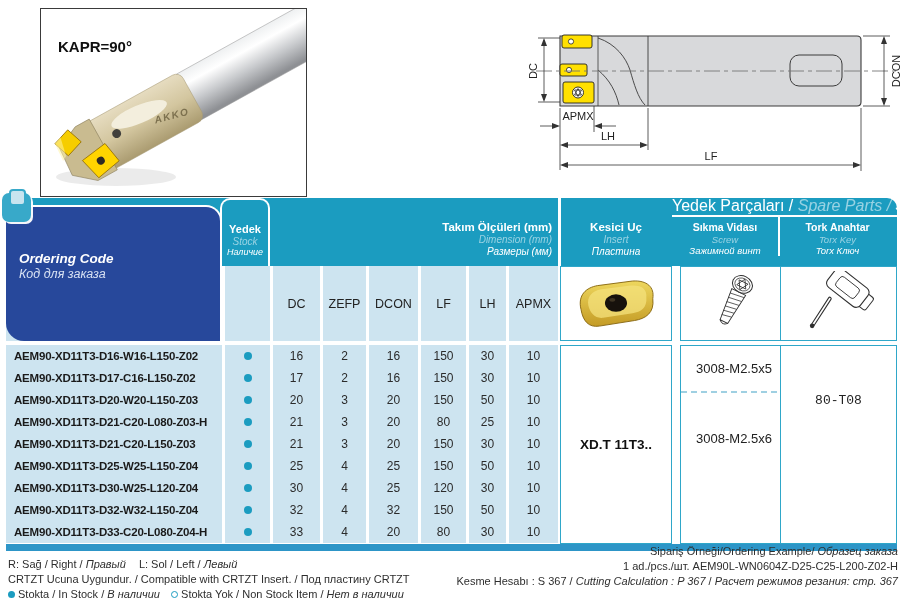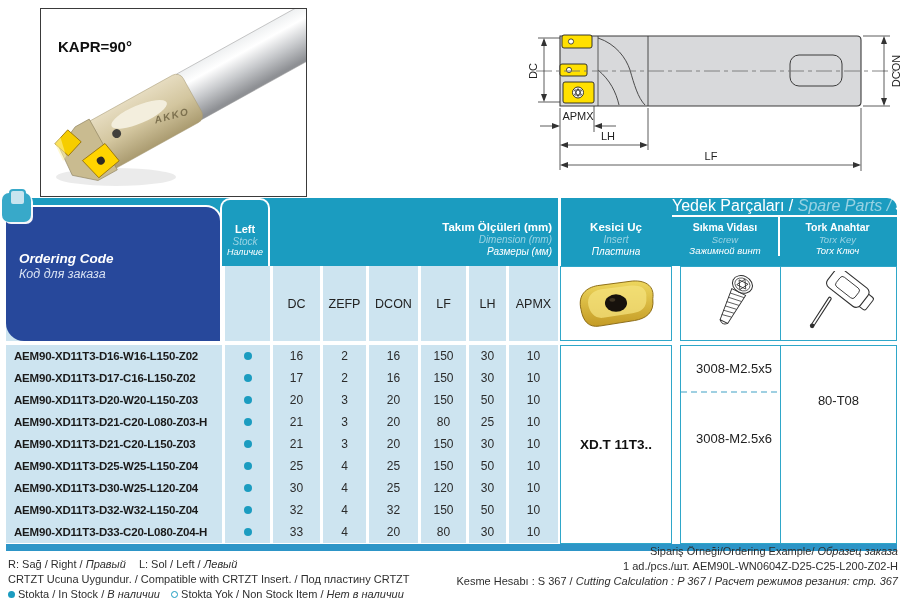--- a/index.html
+++ b/index.html
@@ -91,21 +91,21 @@
   .x-screw{left:666px;width:108px;margin-left:8px;}
   .x-torx{left:774px;width:117px;}
   .panel.center{display:flex;align-items:center;justify-content:center;}
   .insert-code{font-weight:bold;font-size:13.5px;color:#111;}
   .screw-split{display:flex;flex-direction:column;height:100%;}
   .screw-top{height:45px;display:flex;align-items:center;justify-content:center;
              border-bottom:2px dashed #9fd0e2;font-size:13px;color:#222;}
   .screw-bottom{flex:1;display:flex;align-items:center;justify-content:center;
              font-size:13px;color:#222;padding-bottom:60px;box-sizing:border-box;}
   .torx-code,.screw-code{font-size:13px;color:#222;}
-  .torx-pad{padding-bottom:88px;box-sizing:border-box;}
+  .torx-pad{padding-bottom:88px;box-sizing:border-box;font-family:Liberation Mono, monospace;}
   .bottom-bar{position:absolute;left:0;top:348px;width:891px;height:7px;background:#2d95c7;}
 
   
   .footer-left{position:absolute;left:8px;top:557px;font-size:11px;color:#2e2e2e;line-height:15px;white-space:nowrap;}
   .footer-right{position:absolute;right:7px;top:544px;font-size:11px;color:#2e2e2e;line-height:15px;
                 text-align:right;white-space:nowrap;}
   .f-dot{display:inline-block;width:7px;height:7px;border-radius:50%;background:#1b9cc0;
          margin:0 3px 1px 0;vertical-align:middle;}
   .f-dot.open{background:#fff;border:1.5px solid #1b9cc0;width:5px;height:5px;margin-left:8px;}
   .gap-l{margin-left:10px;}
@@ -209,21 +209,21 @@
     <div class="corner-tab">
         <div class="notch"></div>
       </div>
 
     <div class="codebox">
       <div class="l2">Ordering Code</div>
       <div class="l3">Код для заказа</div>
     </div>
 
     <div class="stok-tab">
-      <div class="l1">Left</div>
+      <div class="l1">Yedek</div>
       <div class="l2">Stock</div>
       <div class="l3 ital">Наличие</div>
     </div>
 
     <div class="dims-head">
       <div class="l1">Takım Ölçüleri (mm)</div>
       <div class="l2">Dimension (mm)</div>
       <div class="l3">Размеры (мм)</div>
     </div>
 

